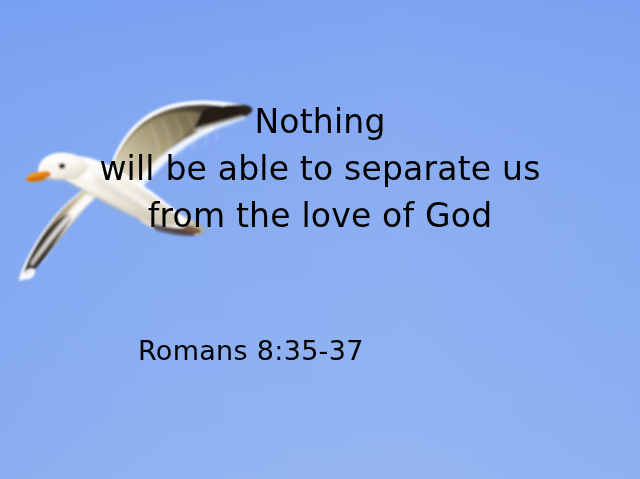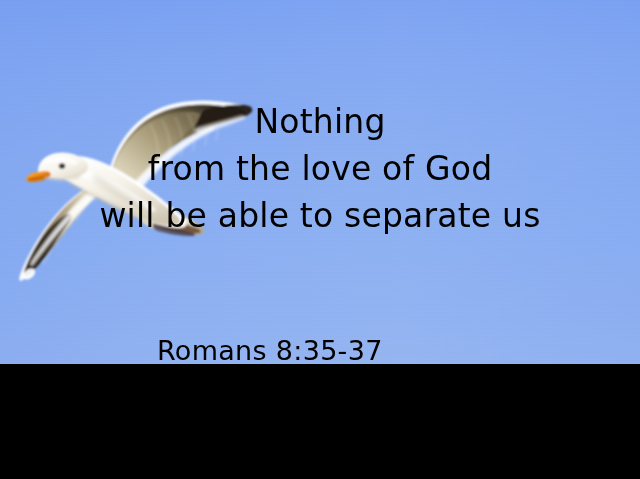--- a/index.html
+++ b/index.html
@@ -3,21 +3,21 @@
 <meta charset="utf-8">
 <style>
   html, body {
     margin: 0;
     padding: 0;
     background: #000;
   }
   #scene {
     position: relative;
     width: 640px;
-    height: 364px;
+    height: 479px;
     overflow: hidden;
     font-family: "DejaVu Sans", sans-serif;
     user-select: none;
   }
   
   #sky {
     position: absolute;
     inset: 0;
     background: linear-gradient(to bottom,
         #7aa2f3 0%,
@@ -76,21 +76,20 @@
   #reference {
     position: absolute;
     left: 138px;
     top: 334px;
     font-family: "DejaVu Sans", sans-serif;
     font-size: 27px;
     line-height: 34px;
     color: #000;
     white-space: nowrap;
     letter-spacing: .3px;
-    margin-left: 19px;
   }
 </style>
 </head>
 <body>
 
 <div id="scene">
 
   <div id="sky"></div>
   <div id="sky-side-tint"></div>
   <div id="sky-grain"></div>
@@ -338,19 +337,19 @@
 
         <path d="M46,176 C56,179 68,179 78,175 C81,174 82,176 79,178
                  C69,182 56,182 47,179 C44,178 43,175 46,176 Z" fill="#d8d0bd" opacity="0.6" filter="url(#softEdge)"></path>
       </g>
 
     </g>
   </svg>
 
   <div class="verse-block">
     <span class="verse-line l1">Nothing</span>
+    <span class="verse-line l2">will be able to separate us</span>
     <span class="verse-line l3">from the love of God</span>
-    <span class="verse-line l2">will be able to separate us</span>
   </div>
 
   <div id="reference">Romans 8:35-37</div>
 
 </div>
 
 </body></html>

